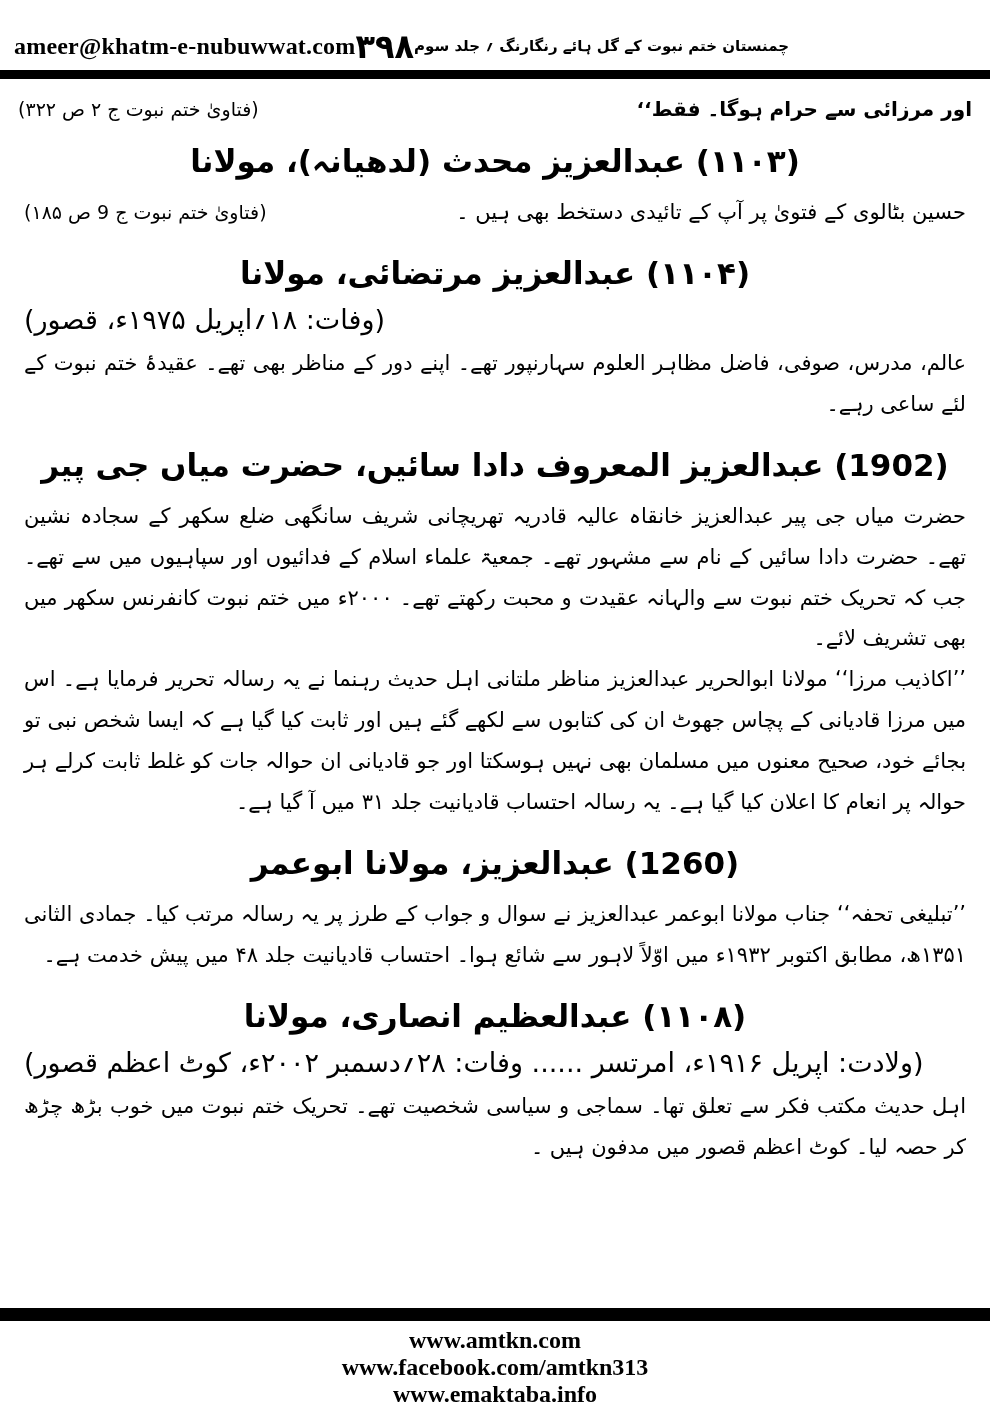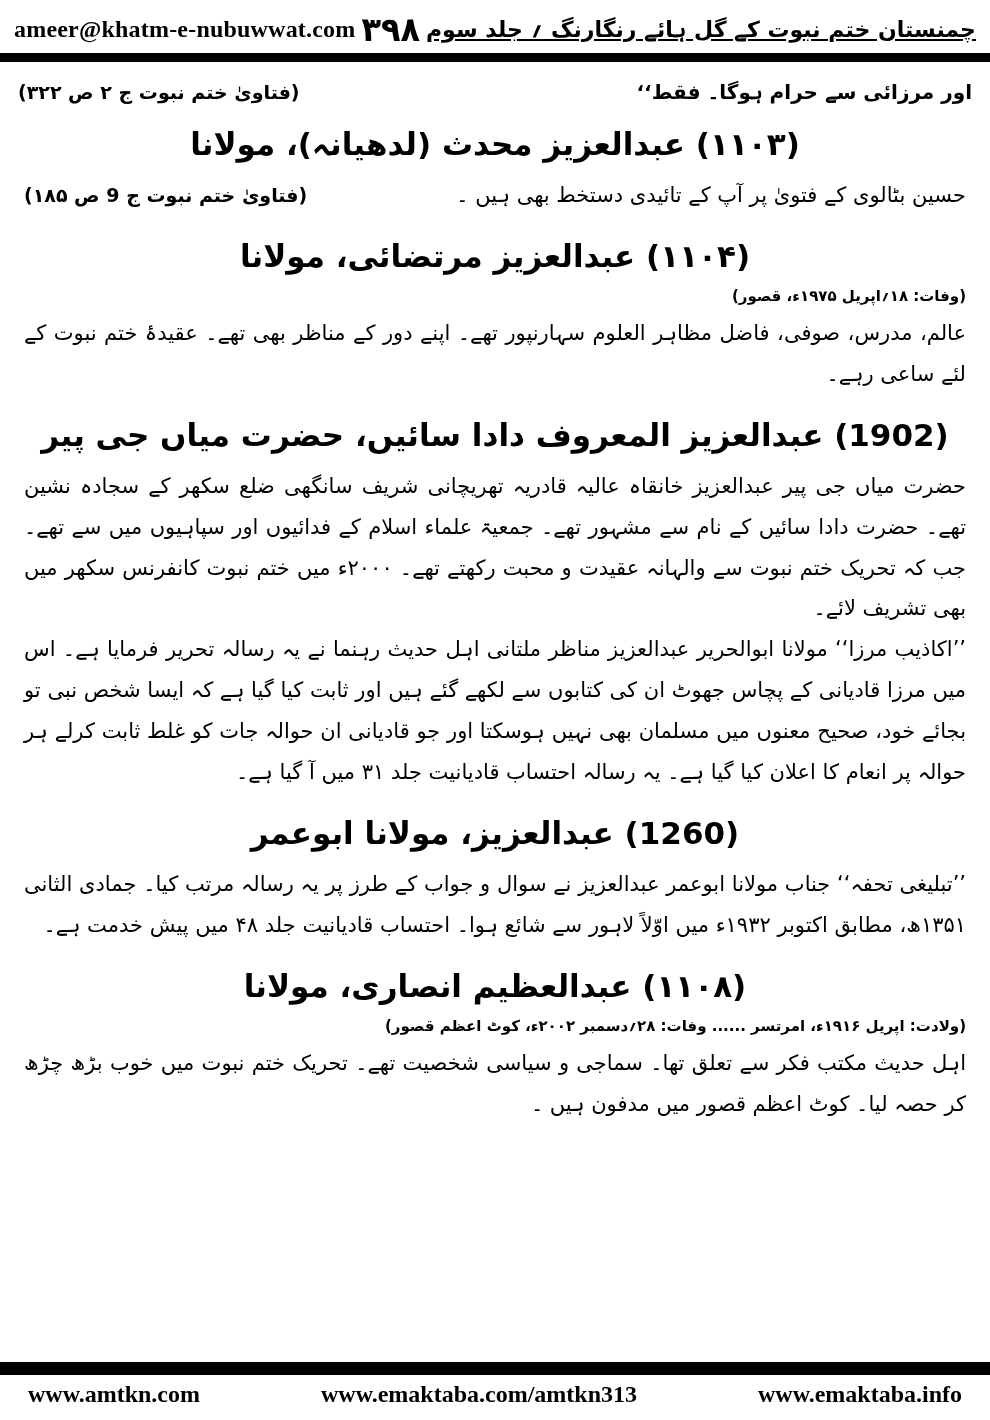--- a/index.html
+++ b/index.html
@@ -12,73 +12,71 @@
     color: #000000;
     display: flex;
     flex-direction: column;
     font-family: "DejaVu Sans", sans-serif;
     overflow: hidden;
   }
   
   .header-row {
     direction: ltr;
     display: flex;
-    justify-content: space-between;
     align-items: center;
-    padding: 10px 14px 2px 14px;
+    padding: 27px 14px 2px 14px;
   }
   .email {
     font-family: "Liberation Serif", serif;
     font-weight: bold;
     font-size: 24px;
     letter-spacing: 0.2px;
     white-space: nowrap;
   }
   .page-num {
     font-weight: bold;
     font-size: 32px;
     transform: scaleY(1.05);
   }
   .book-title {
     direction: rtl;
     font-weight: bold;
-    font-size: 22px;
+    font-size: 15px;
     white-space: nowrap;
-    text-decoration: underline;
   }
   .double-rule {
     margin-top: 3px;
     height: 5px;
     border-top: 6px solid #000;
     border-bottom: 3px solid #000;
   }
   
   .cont-row {
     direction: rtl;
     display: flex;
     justify-content: space-between;
     align-items: baseline;
     padding: 18px 18px 0 18px;
     font-weight: bold;
     font-size: 20px;
   }
-  .ref { font-weight: bold; font-size: 19px; white-space: nowrap; }
+  .ref { font-weight: normal; font-size: 19px; white-space: nowrap; }
   
   .content { direction: rtl; padding: 0 24px; }
   .entry-title {
     text-align: center;
     font-weight: bold;
     font-size: 31px;
     margin: 18px 0 8px 0;
     line-height: 1.45;
   }
   .entry-sub {
-    text-align: right;
-    font-weight: bold;
-    font-size: 15px;
+    text-align: left;
+    font-weight: normal;
+    font-size: 27px;
     margin: 2px 0 8px 0;
   }
   .entry-body {
     font-size: 21px;
     line-height: 1.95;
     text-align: justify;
   }
   .full-line { text-align-last: justify; }
   .ref-row {
     display: flex;
@@ -92,20 +90,21 @@
   .footer-bar { height: 13px; background: #000; }
   .footer-urls {
     direction: ltr;
     display: flex;
     justify-content: space-between;
     align-items: center;
     padding: 6px 28px 12px 28px;
     font-family: "Liberation Serif", serif;
     font-weight: bold;
     font-size: 24px;
+    flex-direction: column;
   }
 </style>
 </head>
 <body>
 
 <div class="page">
 
   <div class="header-row">
     <span class="email">ameer@khatm-e-nubuwwat.com</span>
     <span class="page-num">۳۹۸</span>
@@ -153,18 +152,18 @@
       <div class="entry-sub">(ولادت: اپریل ۱۹۱۶ء، امرتسر ...... وفات: ۲۸؍دسمبر ۲۰۰۲ء، کوٹ اعظم قصور)</div>
       <p class="entry-body">اہل حدیث مکتب فکر سے تعلق تھا۔ سماجی و سیاسی شخصیت تھے۔ تحریک ختم نبوت میں خوب بڑھ چڑھ کر حصہ لیا۔ کوٹ اعظم قصور میں مدفون ہیں ۔</p>
     </section>
 
   </div>
 
   <div class="footer">
     <div class="footer-bar"></div>
     <div class="footer-urls">
       <span>www.amtkn.com</span>
-      <span>www.emaktaba.com/amtkn313</span>
+      <span>www.facebook.com/amtkn313</span>
       <span>www.emaktaba.info</span>
     </div>
   </div>
 
 </div>
 
 </body></html>

